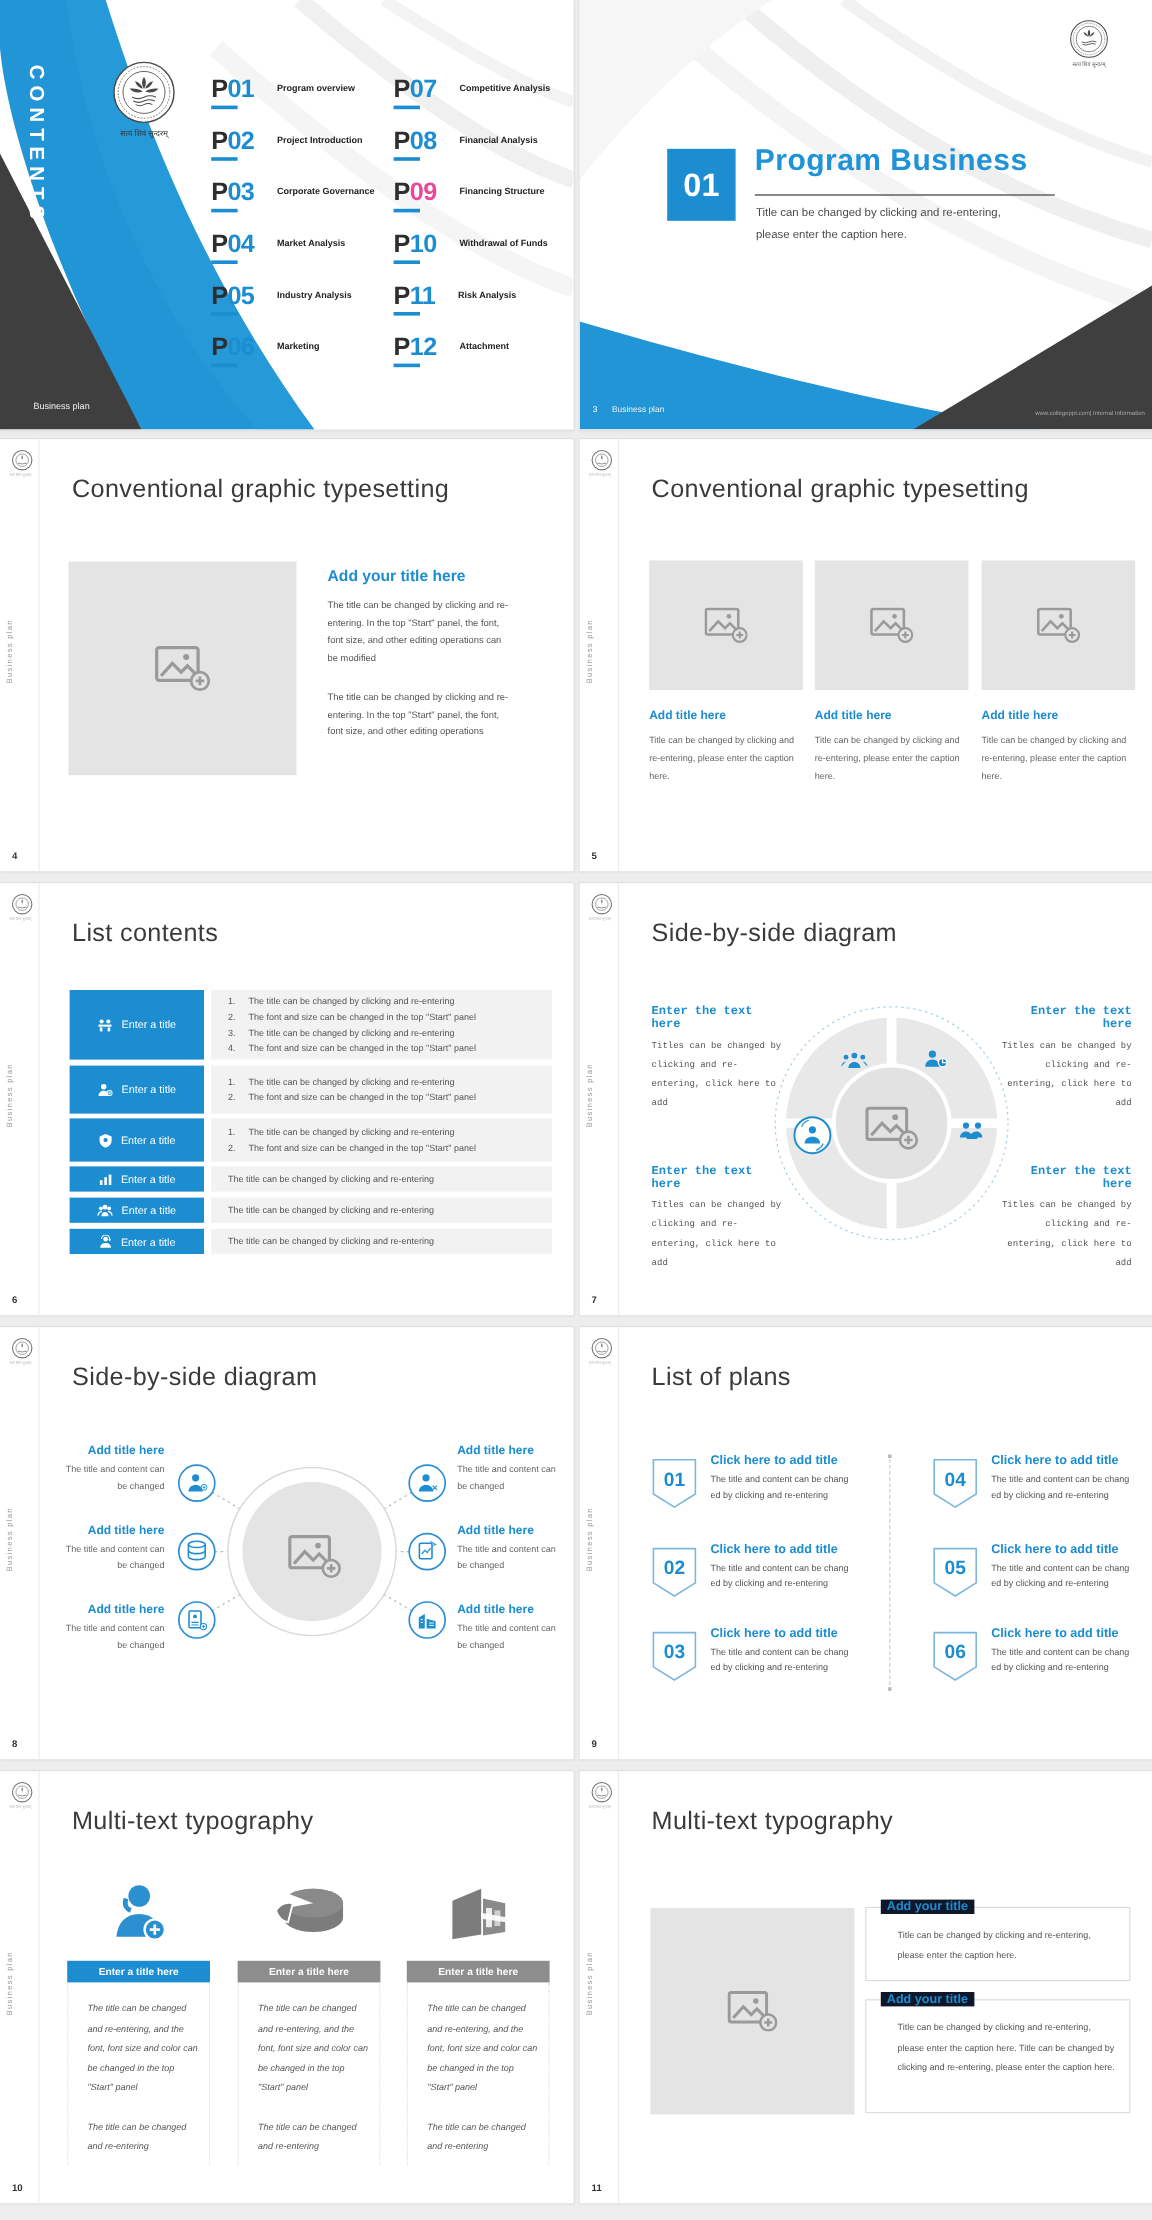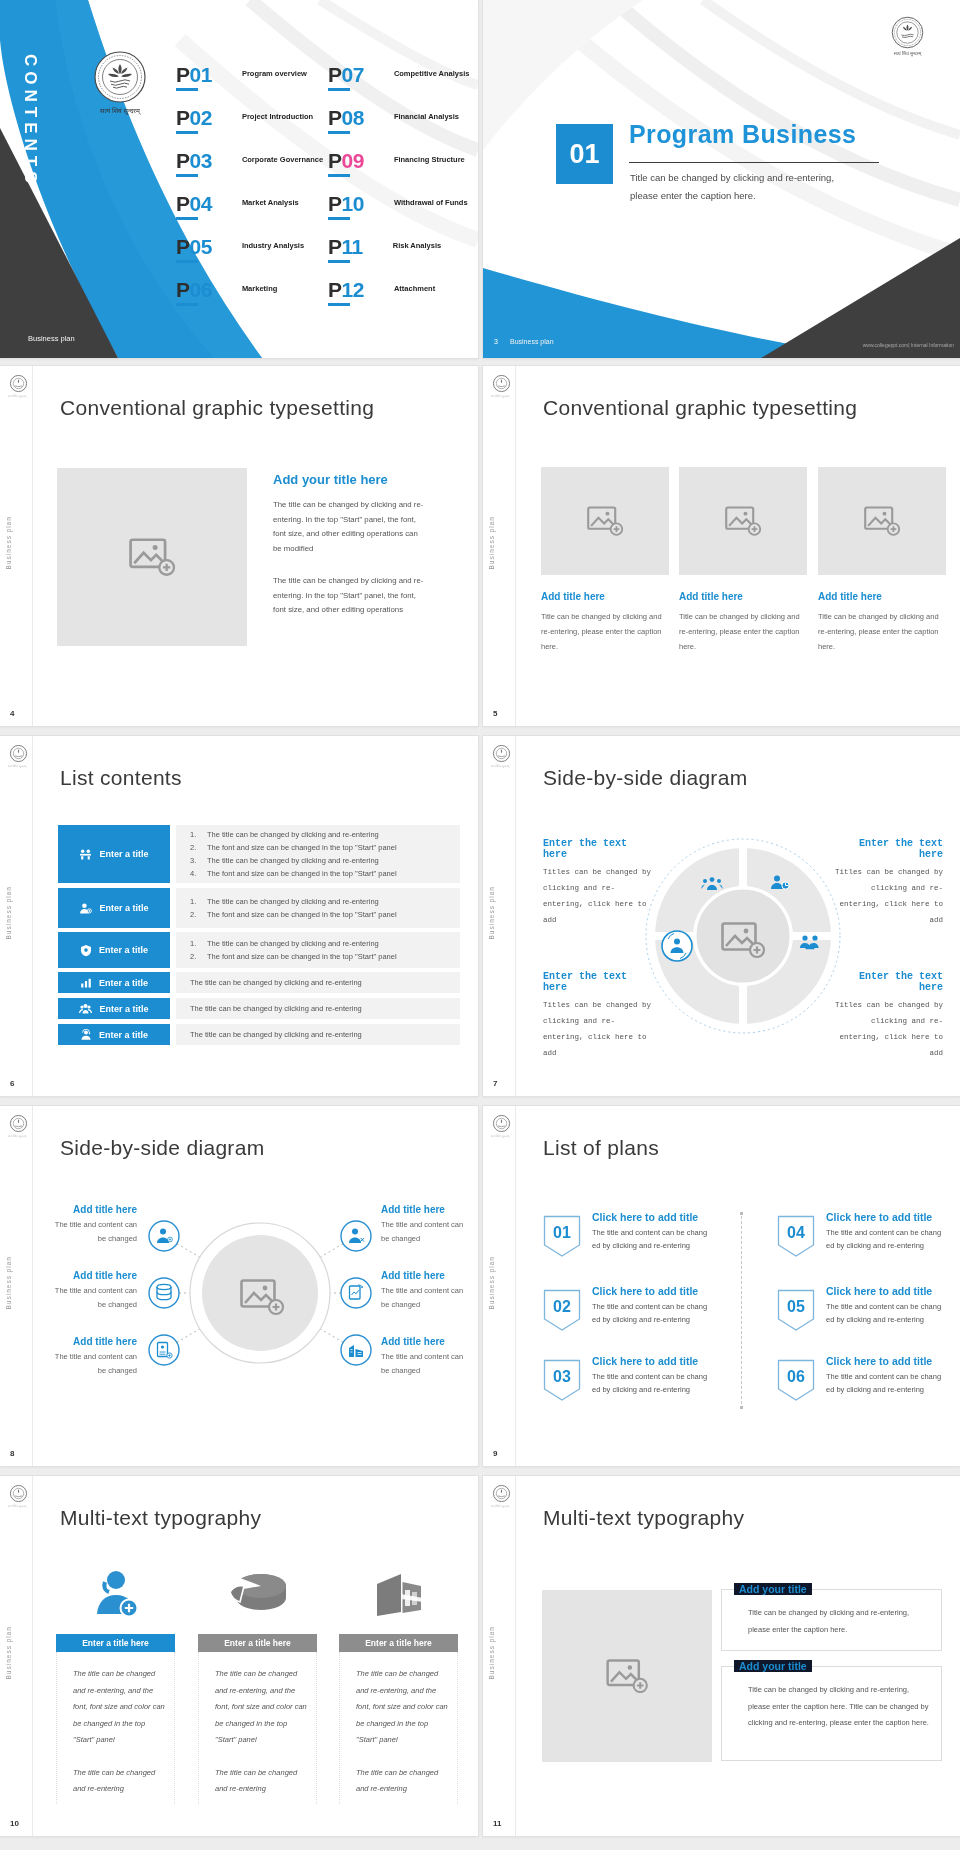--- a/index.html
+++ b/index.html
@@ -10,21 +10,21 @@
   
   .rail{position:absolute;left:32px;top:0;bottom:0;width:1px;background:#ebebeb;}
   .stitle{position:absolute;left:60px;top:30px;font-size:21px;font-weight:300;color:#3a3a3a;letter-spacing:.3px;}
   .vlabel{position:absolute;left:5px;top:150px;writing-mode:vertical-rl;transform:rotate(180deg);font-size:6.5px;color:#999;letter-spacing:1px;}
   .pagenum{position:absolute;left:10px;bottom:8px;font-size:8px;font-weight:700;color:#333;}
   .minimotto{position:absolute;left:2px;top:28px;width:30px;font-size:3px;color:#b5b5b5;text-align:center;white-space:nowrap;overflow:hidden;}
   .ph{position:absolute;background:#e4e4e4;display:flex;align-items:center;justify-content:center;}
   
   .vert-contents{position:absolute;left:20px;top:54px;writing-mode:vertical-rl;font-size:17px;font-weight:700;color:#fff;letter-spacing:5px;}
   .s1-footer{position:absolute;left:28px;top:334px;font-size:7.5px;color:#f2f2f2;}
-  .pitem{position:absolute;display:flex;gap:18px;text-align:center;}
+  .pitem{position:absolute;display:flex;gap:7px;text-align:center;}
   .pnumwrap{line-height:1;}
   .pP{font-size:21px;font-weight:800;color:#2e2e2e;letter-spacing:-.5px;}
   .pN{font-size:21px;font-weight:800;letter-spacing:-.5px;}
   .pbar{width:22px;height:2.5px;margin-top:3px;}
   .plabel{font-size:7.5px;font-weight:700;color:#222;margin-top:5px;white-space:nowrap;margin-left:12px;}
   
   .numbox{position:absolute;left:73px;top:124px;width:57px;height:60px;display:flex;align-items:center;justify-content:center;color:#fff;font-size:27px;font-weight:700;}
   .sec-title{position:absolute;left:146px;top:120px;font-size:25px;font-weight:700;letter-spacing:.4px;}
   .sec-rule{position:absolute;left:146px;top:162px;width:250px;height:1px;background:#3c3c3c;}
   .sec-cap{position:absolute;left:147px;font-size:9.5px;color:#4a4a4a;}
@@ -32,21 +32,21 @@
   .sec-foot{position:absolute;left:27px;top:338px;font-size:7px;color:#f0f0f0;}
   .sec-corner{position:absolute;right:6px;top:342px;font-size:5px;color:#a9a9a9;}
   
   .heading-blue{font-weight:700;}
   .card{position:absolute;width:128px;top:101px;}
   .cimg{position:relative;width:128px;height:108px;background:#e4e4e4;display:flex;align-items:center;justify-content:center;}
   .ctitle{margin-top:16px;font-size:10px;font-weight:700;}
   .ccap{margin-top:7px;font-size:7.5px;line-height:15px;color:#666;}
   
   .lrow-blue{position:absolute;left:58px;width:112px;display:flex;align-items:center;justify-content:center;gap:7px;color:#fff;}
-  .lrow-blue .lt{font-size:9px;font-weight:700;}
+  .lrow-blue .lt{font-size:9px;font-weight:400;}
   .lrow-gray{position:absolute;left:176px;width:284px;background:#f2f2f2;display:flex;flex-direction:column;justify-content:center;padding-left:14px;box-sizing:border-box;}
   .nl{display:flex;font-size:7.5px;color:#555;line-height:13px;}
   .nl .n{width:17px;flex:none;}
   .singleline{font-size:7.5px;color:#555;}
   
   .tb{position:absolute;width:112px;font-family:Liberation Mono, monospace;}
   .tb .t{font-size:10px;font-weight:700;margin-bottom:4px;}
   .tb .b{font-size:7.5px;line-height:16px;color:#555;}
   .hb{position:absolute;width:88px;}
   .hb .t{font-size:10px;font-weight:700;margin-bottom:3px;}

